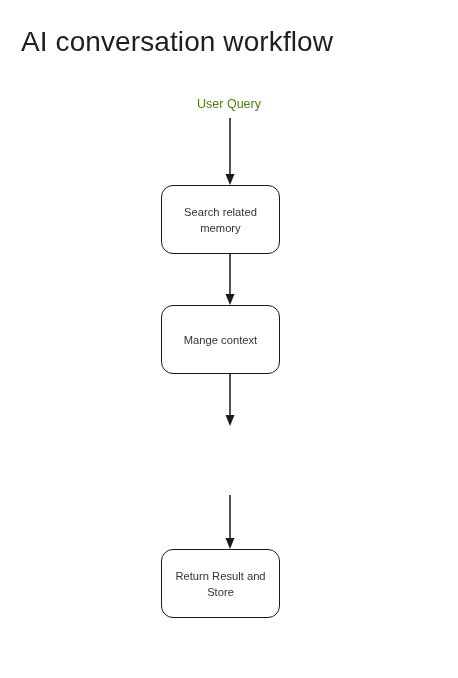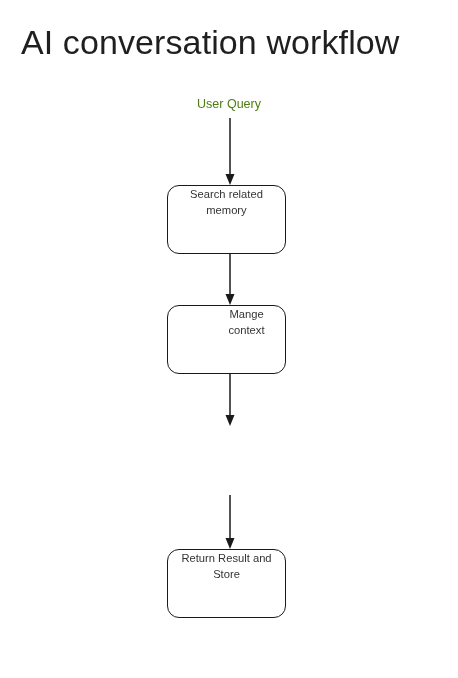--- a/index.html
+++ b/index.html
@@ -23,21 +23,21 @@
     width: 458px;
     height: 678px;
   }
 
   
   #page-title {
     position: absolute;
     left: 21px;
     top: 22px;
     width: 420px;
-    font-size: 34px;
+    font-size: 28px;
     font-weight: 300;
     line-height: 40px;
     color: #1f1f1f;
     letter-spacing: 0.1px;
     white-space: nowrap;
   }
 
   
   #entry-label {
     position: absolute;
@@ -46,41 +46,42 @@
     width: 458px;
     text-align: center;
     font-size: 12.5px;
     line-height: 16px;
     color: #4d7c0f;
   }
 
   
   .flow-node {
     position: absolute;
-    left: 167px;
+    left: 161px;
     width: 119px;
     height: 69px;
     box-sizing: border-box;
     border: 1.5px solid #1a1a1a;
     border-radius: 12px;
     background: #ffffff;
     display: flex;
+    align-items: center;
     justify-content: center;
     text-align: center;
   }
   .flow-node-label {
     font-size: 11.2px;
     line-height: 16px;
     color: #333333;
     padding: 0 10px;
     white-space: pre-line;
   }
 
   #node-search-memory  { top: 185px; }
-  #node-manage-context { top: 305px; padding-left: 40px; }
+  #node-manage-context { top: 305px; }
   #node-ai-reasoning   { top: 426px; }
   #node-return-store   { top: 549px; }
 
   
   #connector-layer {
     position: absolute;
     left: 0;
     top: 0;
     width: 458px;
     height: 678px;

